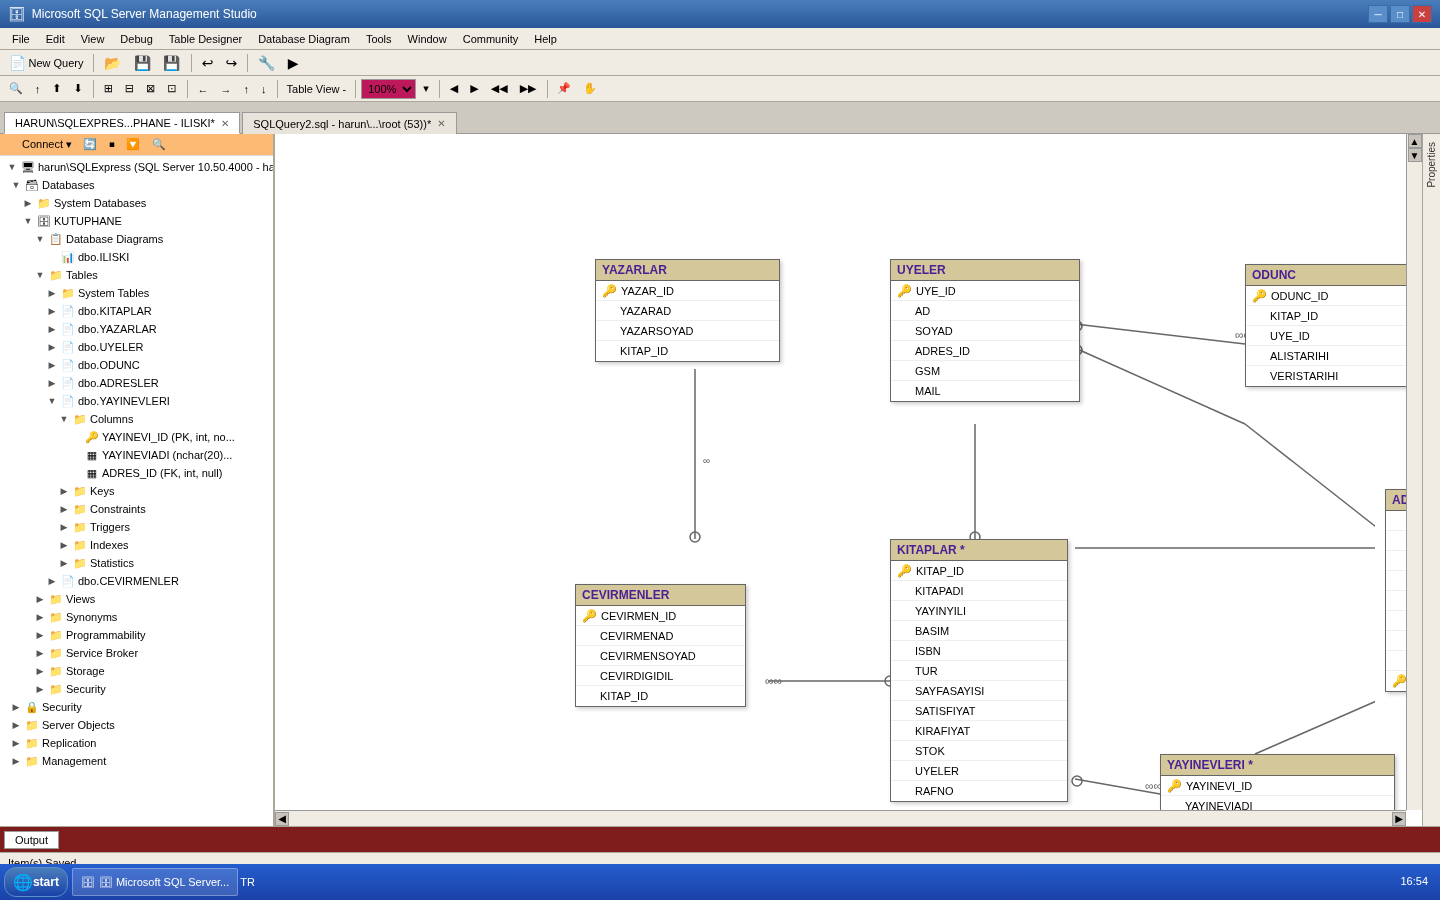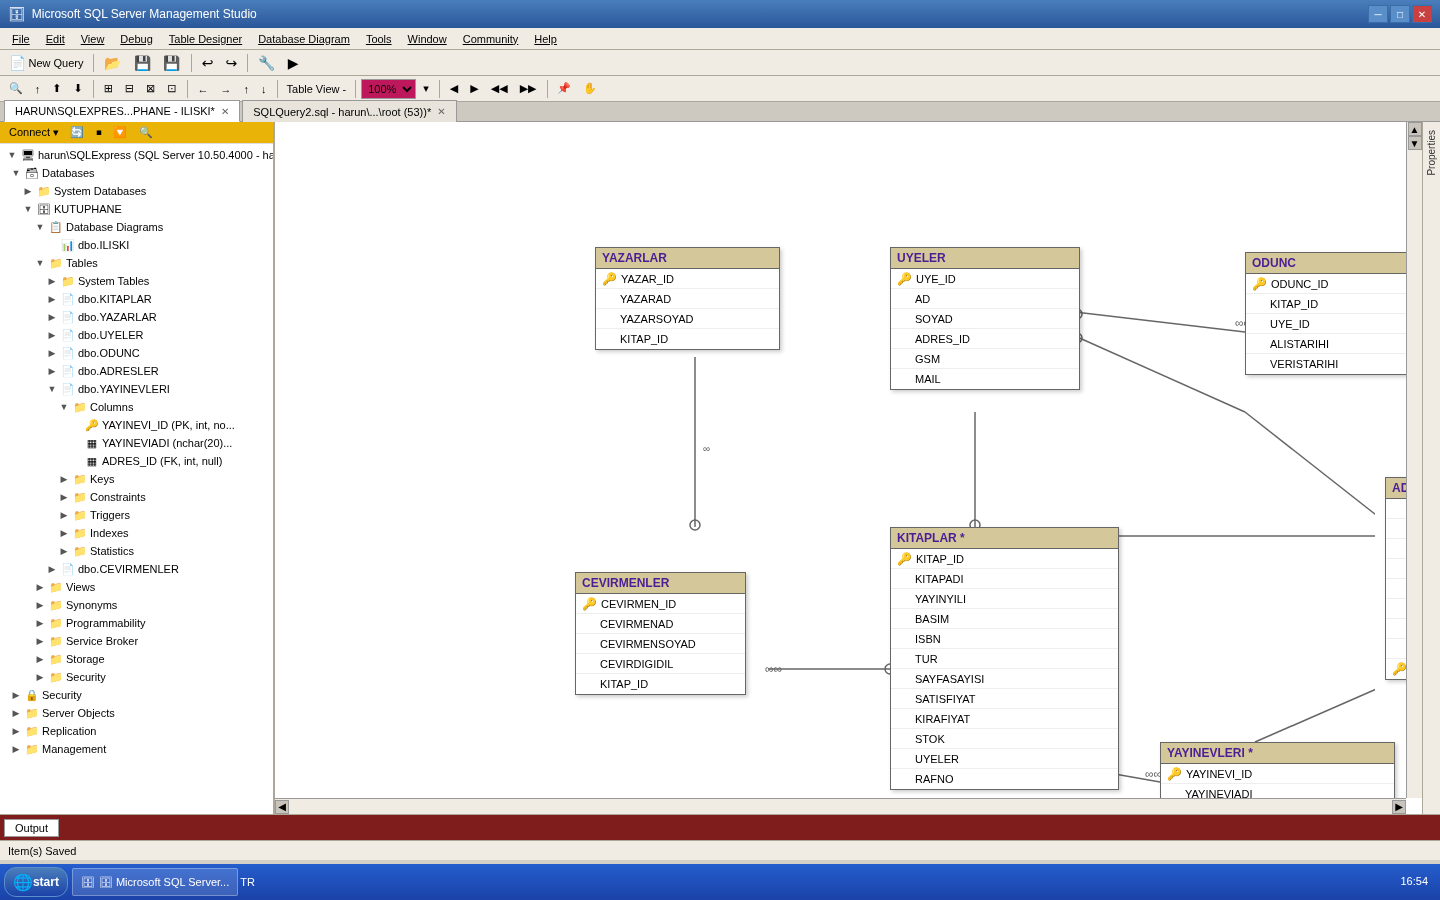--- a/index.html
+++ b/index.html
@@ -25,21 +25,20 @@
 
     
     #menu-bar {
       height: 22px;
       background: #f0ece4;
       display: flex;
       align-items: center;
       padding: 0 4px;
       border-bottom: 1px solid #aca899;
       font-size: 11px;
-      text-decoration: underline;
     }
     .menu-item { padding: 2px 8px; cursor: pointer; }
 
     
     #toolbar {
       height: 26px;
       background: #f0ece4;
       display: flex;
       align-items: center;
       padding: 0 4px;
@@ -62,21 +61,21 @@
       padding: 0 4px;
       border-bottom: 1px solid #aca899;
       gap: 2px;
     }
     .zoom-select {
       height: 20px; font-size: 11px; border: 1px solid #999; background: #be185d; padding: 0 2px;
     }
 
     
     #tab-bar {
-      height: 20px;
+      height: 32px;
       background: #cdc9c0;
       display: flex;
       align-items: flex-end;
       padding-left: 4px;
       border-bottom: 1px solid #999;
     }
     .tab {
       height: 22px; padding: 0 10px; background: #e8e4dc; border: 1px solid #999;
       border-bottom: none; font-size: 11px; cursor: pointer; display: flex; align-items: center;
       margin-right: 2px; position: relative; top: 1px;
@@ -103,25 +102,25 @@
       background: linear-gradient(to bottom, #e8e4dc, #d4d0c8);
       height: 22px;
       display: flex;
       align-items: center;
       padding: 0 6px;
       font-size: 11px;
       font-weight: bold;
       border-bottom: 1px solid #aca899;
     }
     #oe-toolbar {
-      background: #eab308;
+      background: #fdba74;
       height: 22px;
       display: flex;
       align-items: center;
-      padding: 2px 4px;
+      padding: 2px 17px;
       gap: 2px;
       border-bottom: 1px solid #ddd;
     }
     #oe-tree {
       flex: 1;
       overflow-y: auto;
       overflow-x: auto;
       font-size: 11px;
       padding: 2px 0;
     }
@@ -679,21 +678,21 @@
         <div class="db-table-row">
           <span style="width:18px;display:inline-block;"></span>
             <span class="col-name">ALISTARIHI</span>
         </div>
         <div class="db-table-row">
           <span style="width:18px;display:inline-block;"></span>
             <span class="col-name">VERISTARIHI</span>
         </div>
       </div>
 
-      <div class="db-table" style="left:615px; top:405px; width:229px;">
+      <div class="db-table" style="left:615px; top:405px; width:178px;">
         <div class="db-table-header">KITAPLAR *</div>
         <div class="db-table-row">
           <span class="key-icon">🔑</span>
             <span class="col-name">KITAP_ID</span>
         </div>
         <div class="db-table-row">
           <span style="width:18px;display:inline-block;"></span>
             <span class="col-name">KITAPADI</span>
         </div>
         <div class="db-table-row">

